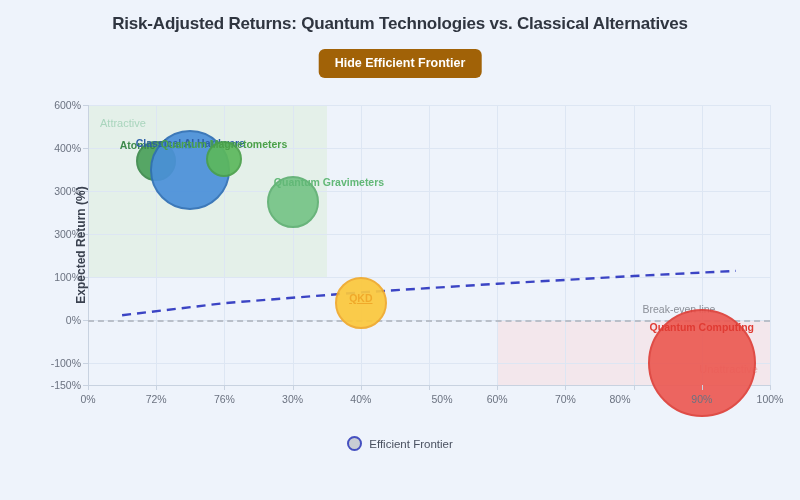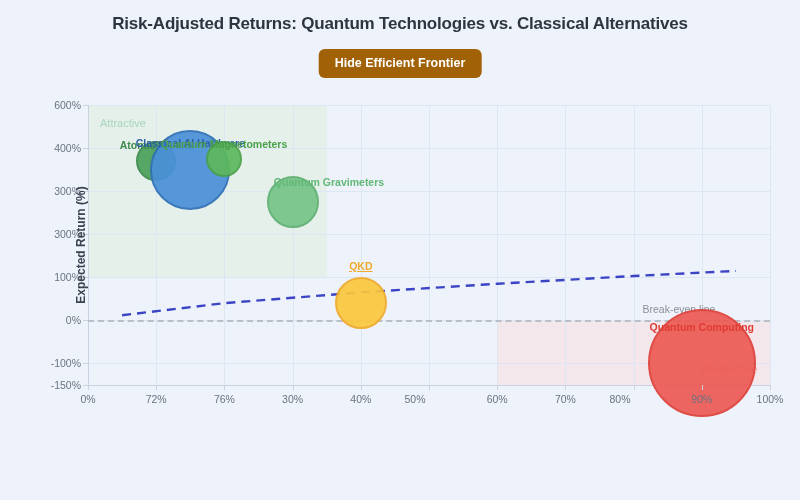--- a/index.html
+++ b/index.html
@@ -152,21 +152,21 @@
       </svg>
       <div class="bubble" title="Atomic Clocks" style="left: 68.2px; top: 56px; width: 40px; height: 40px; background: rgb(74, 160, 90); border: 2px solid rgb(61, 138, 76); opacity: 0.92;"></div>
       <div class="bubble-label" style="left: 68.2px; top: 34px; color: rgb(61, 138, 76);">Atomic Clocks</div>
       <div class="bubble" title="Classical AI Hardware" style="left: 102.3px; top: 64.6154px; width: 80px; height: 80px; background: rgb(74, 144, 217); border: 2px solid rgb(47, 111, 181); opacity: 0.92;"></div>
       <div class="bubble-label" style="left: 102.3px; top: 31.6154px; color: rgb(45, 95, 168);">Classical AI Hardware</div>
       <div class="bubble" title="Quantum Magnetometers" style="left: 136.4px; top: 53.8462px; width: 36px; height: 36px; background: rgb(92, 184, 92); border: 2px solid rgb(74, 160, 74); opacity: 0.92;"></div>
       <div class="bubble-label" style="left: 136px; top: 32.8462px; color: rgb(74, 160, 74);">Quantum Magnetometers</div>
       <div class="bubble" title="Quantum Gravimeters" style="left: 204.6px; top: 96.9231px; width: 52px; height: 52px; background: rgb(118, 196, 135); border: 2px solid rgb(95, 175, 114); opacity: 0.92;"></div>
       <div class="bubble-label" style="left: 209px; top: 70.9231px; color: rgb(98, 184, 119); margin-left: 32px;">Quantum Gravimeters</div>
       <div class="bubble" title="QKD" style="left: 272.8px; top: 198.154px; width: 52px; height: 52px; background: rgb(252, 200, 60); border: 2px solid rgb(240, 169, 42); opacity: 0.92;"></div>
-      <div class="bubble-label" style="left: 272.8px; top: 155px; color: rgb(240, 169, 42); text-decoration: underline;">QKD</div>
+      <div class="bubble-label" style="left: 272.8px; top: 187px; color: rgb(240, 169, 42); text-decoration: underline;">QKD</div>
       <div class="bubble" title="Quantum Computing" style="left: 613.8px; top: 258.462px; width: 108px; height: 108px; background: rgb(236, 90, 83); border: 2px solid rgb(222, 63, 56); opacity: 0.92;"></div>
       <div class="bubble-label" style="left: 613.8px; top: 216.462px; color: rgb(224, 59, 51);">Quantum Computing</div>
       <div class="ytick" style="top: 280px;">-150%</div>
       <div class="ytick-mark" style="top: 280px;"></div>
       <div class="ytick" style="top: 258.462px;">-100%</div>
       <div class="ytick-mark" style="top: 258.462px;"></div>
       <div class="ytick" style="top: 215.385px;">0%</div>
       <div class="ytick-mark" style="top: 215.385px;"></div>
       <div class="ytick" style="top: 172.308px;">100%</div>
       <div class="ytick-mark" style="top: 172.308px;"></div>
@@ -181,29 +181,33 @@
       <div class="xtick" style="left: 0px;">0%</div>
       <div class="xtick-mark" style="left: 0px;"></div>
       <div class="xtick" style="left: 68.2px;">72%</div>
       <div class="xtick-mark" style="left: 68.2px;"></div>
       <div class="xtick" style="left: 136.4px;">76%</div>
       <div class="xtick-mark" style="left: 136.4px;"></div>
       <div class="xtick" style="left: 204.6px;">30%</div>
       <div class="xtick-mark" style="left: 204.6px;"></div>
       <div class="xtick" style="left: 272.8px;">40%</div>
       <div class="xtick-mark" style="left: 272.8px;"></div>
-      <div class="xtick" style="left: 327px;">50%</div>
+      <div class="xtick" style="left: 354px;">50%</div>
       <div class="xtick-mark" style="left: 341px;"></div>
       <div class="xtick" style="left: 409.2px;">60%</div>
       <div class="xtick-mark" style="left: 409.2px;"></div>
       <div class="xtick" style="left: 477.4px;">70%</div>
       <div class="xtick-mark" style="left: 477.4px;"></div>
       <div class="xtick" style="left: 532px;">80%</div>
       <div class="xtick-mark" style="left: 545.6px;"></div>
       <div class="xtick" style="left: 613.8px;">90%</div>
       <div class="xtick-mark" style="left: 613.8px;"></div>
       <div class="xtick" style="left: 682px;">100%</div>
       <div class="xtick-mark" style="left: 682px;"></div>
       <div class="axis-title-y">Expected Return (%)</div>
     </div>
 
+  <div class="legend">
+    <div class="legend-swatch"></div>
+    <div class="legend-text">Efficient Frontier</div>
+  </div>
 
 </div>
 
 </body></html>

